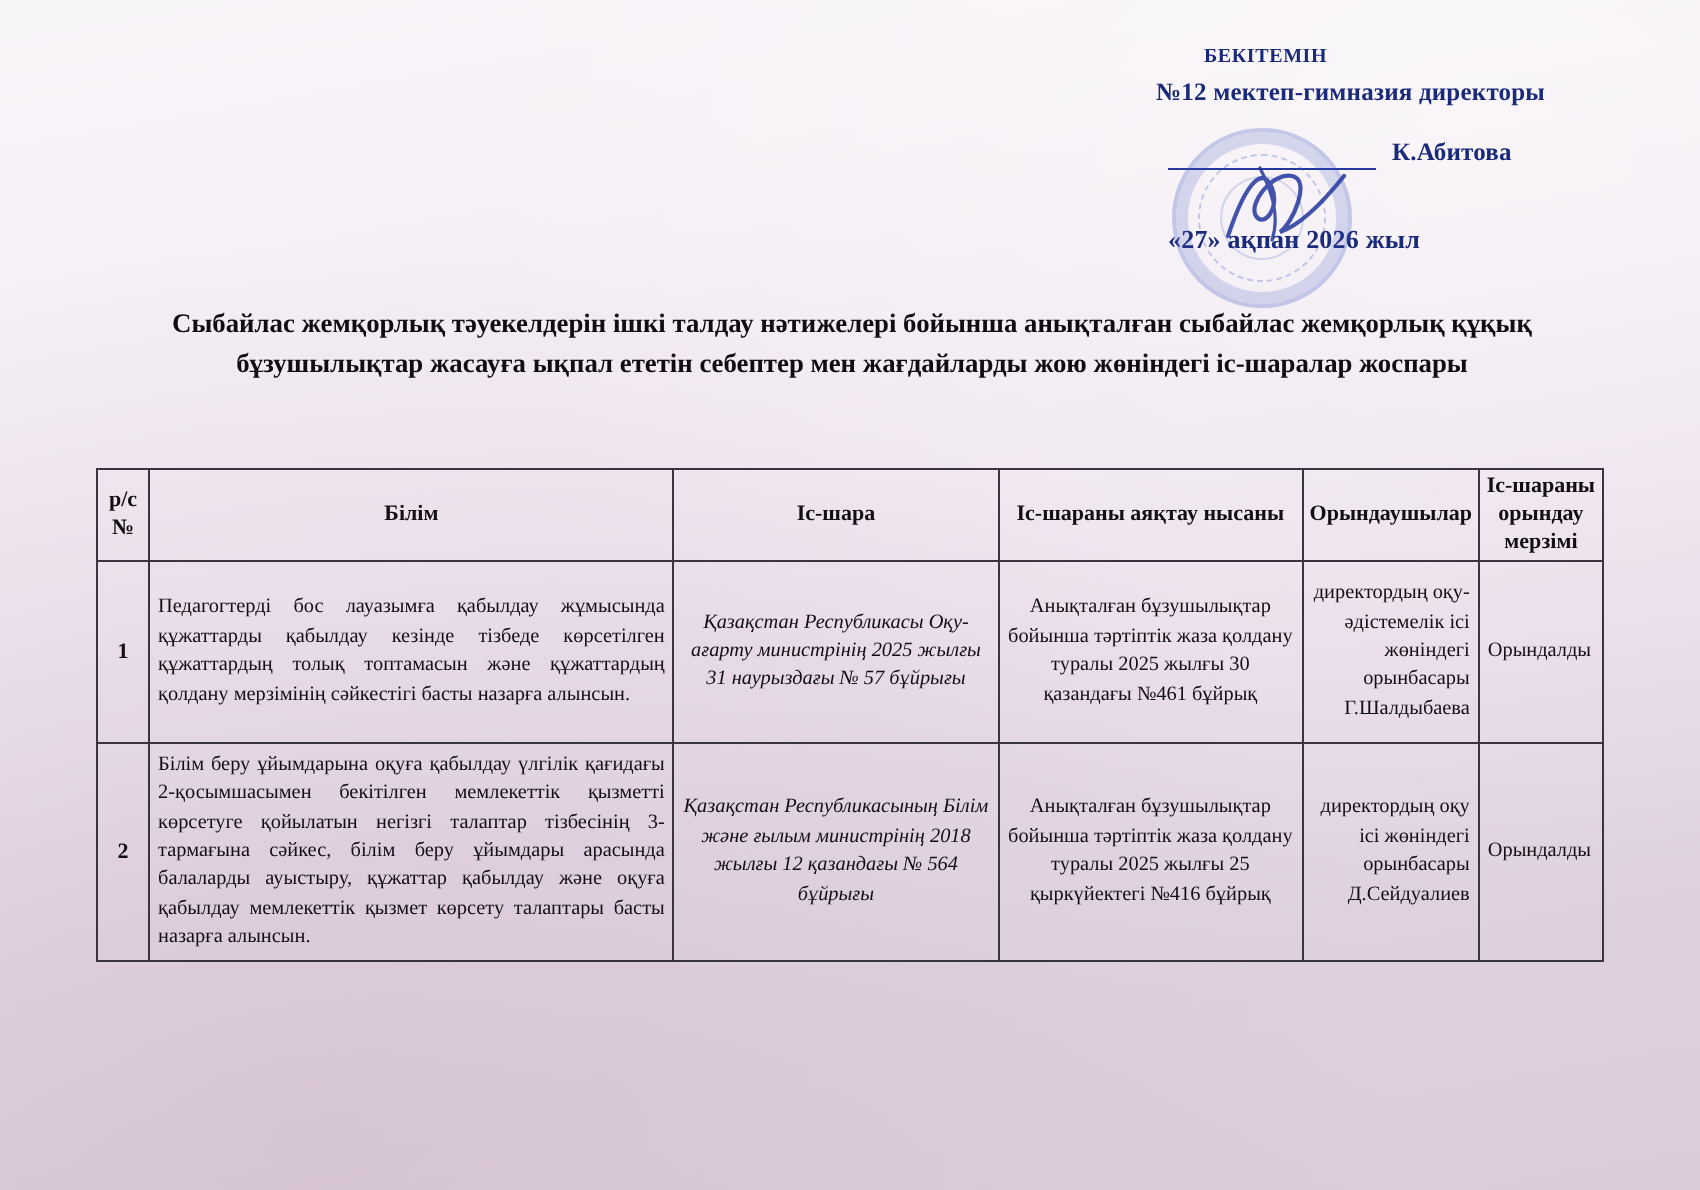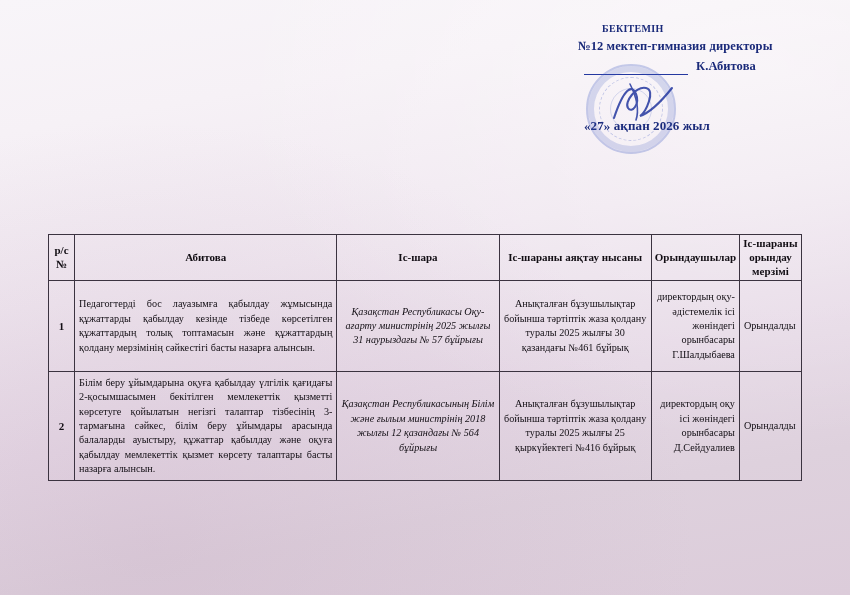--- a/index.html
+++ b/index.html
@@ -52,37 +52,37 @@
     padding-left: 24px;
     font-size: 10px;
     letter-spacing: 0.3px;
   }
   .approval .ln {
     white-space: nowrap;
   }
   .sign-row {
     position: relative;
     height: 22px;
-    margin-top: 2px;
+    margin-top: 12px;
   }
   .sign-name {
     position: absolute;
     left: 118px;
     top: 0;
   }
   .sign-rule {
     position: absolute;
     left: 6px;
     top: 17px;
     width: 104px;
     height: 1px;
     background: #2438a0;
   }
   .date-line {
-    margin-top: 38px;
+    margin-top: 22px;
     padding-left: 6px;
     font-size: 13px;
   }
 
   
   .stamp {
     position: absolute;
     left: 586px;
     top: 64px;
     width: 86px;
@@ -232,36 +232,37 @@
     <div class="date-line">«27» ақпан 2026 жыл</div>
   </div>
 
   <div class="stamp"></div>
 
   <svg class="scribble" viewBox="0 0 92 48">
     <path d="M8 40 C 18 10, 26 6, 30 16 C 34 26, 26 36, 22 30 C 18 24, 30 8, 40 10 C 50 12, 40 34, 34 38 C 46 34, 58 20, 66 10" fill="none" stroke="#2438a0" stroke-width="2.1" stroke-linecap="round"></path>
     <path d="M24 6 C 30 18, 34 30, 30 42" fill="none" stroke="#2438a0" stroke-width="1.6" stroke-linecap="round"></path>
   </svg>
 
+  <div class="doc-title">Сыбайлас жемқорлық тәуекелдерін ішкі талдау нәтижелері бойынша анықталған сыбайлас жемқорлық құқық бұзушылықтар жасауға ықпал ететін себептер мен жағдайларды жою жөніндегі іс-шаралар жоспары</div>
 
 
   <div class="tbl-wrap">
     <table class="plan">
       <colgroup>
         <col class="c-num">
           <col class="c-rec">
           <col class="c-act">
         <col class="c-form">
           <col class="c-exec">
           <col class="c-term">
       </colgroup>
       <thead>
         <tr>
           <th>р/с №</th>
-          <th>Абитова</th>
+          <th>Білім</th>
           <th>Іс-шара</th>
           <th>Іс-шараны аяқтау нысаны</th>
           <th>Орындаушылар</th>
           <th>Іс-шараны орындау мерзімі</th>
         </tr>
       </thead>
       <tbody>
         <tr class="row1">
           <td class="num">1</td>
           <td class="rec">Педагогтерді бос лауазымға қабылдау жұмысында құжаттарды қабылдау кезінде тізбеде көрсетілген құжаттардың толық топтамасын және құжаттардың қолдану мерзімінің сәйкестігі басты назарға алынсын.</td>

